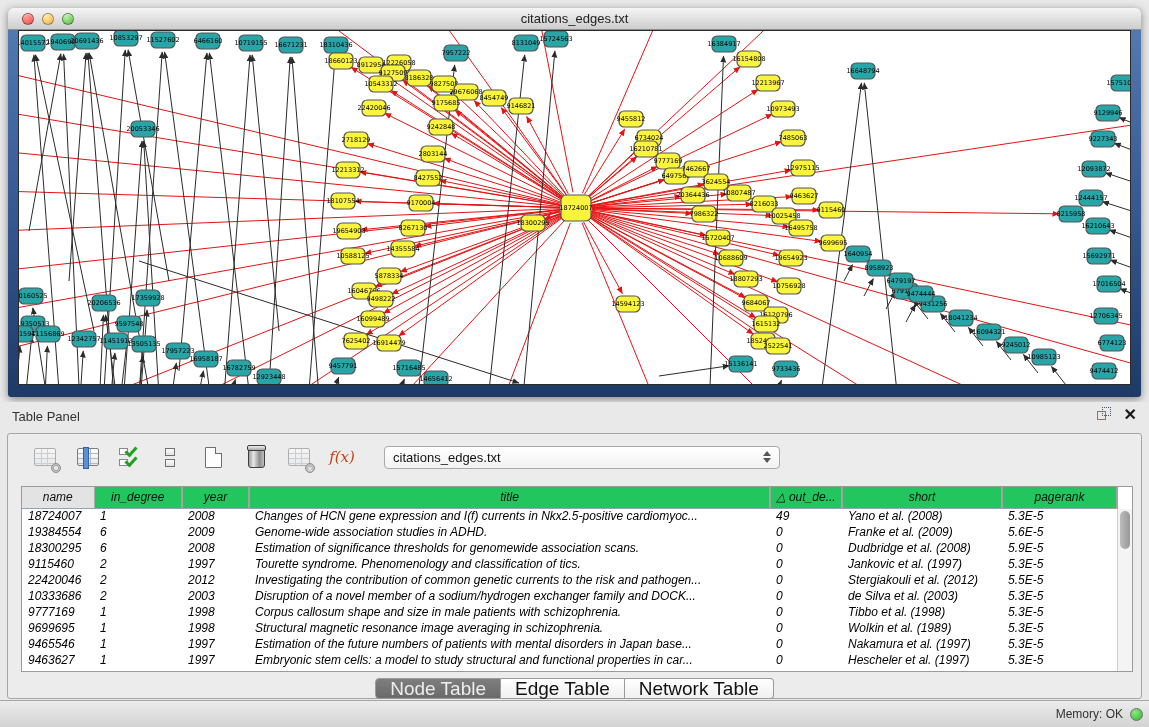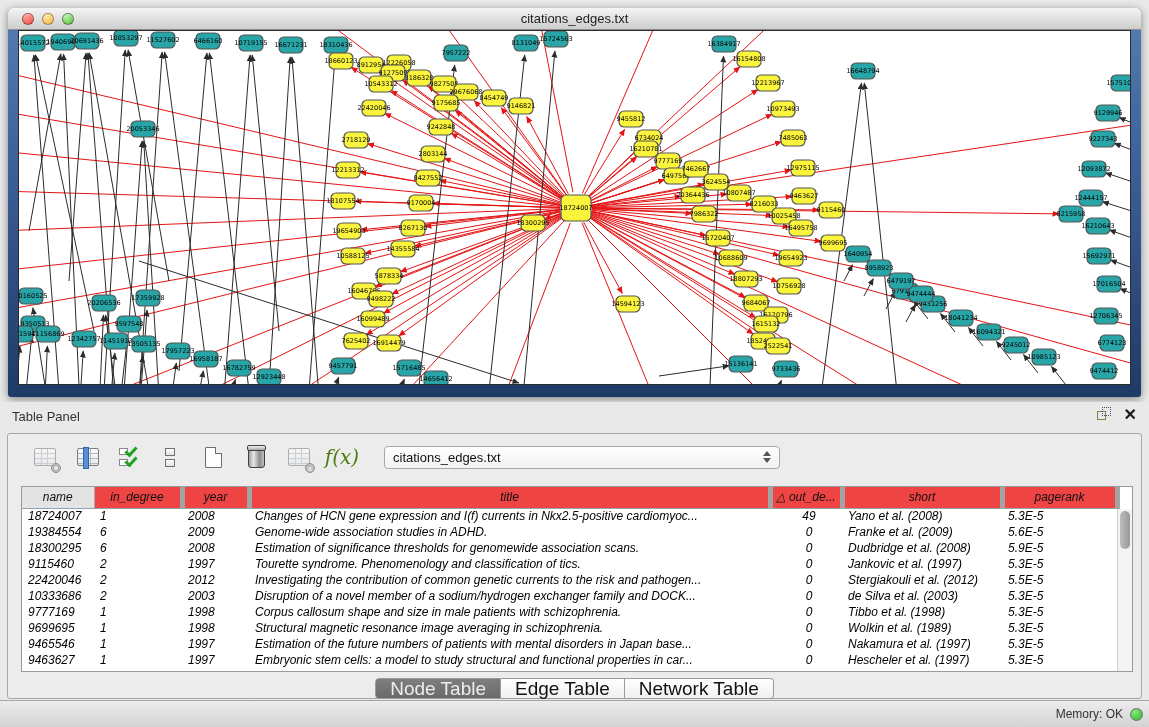--- a/index.html
+++ b/index.html
@@ -45,43 +45,43 @@
   .float-icon .sq1 { position:absolute; left:0; top:4px; width:9px; height:9px; border:1.5px solid #8A7B4F; background:#E9E9E9;}
   .float-icon .sq2 { position:absolute; left:5px; top:0; width:9px; height:9px; border:1.5px dotted #44506E; }
   .x-icon { font-size:16px; font-weight:bold; color:#1A1A1A; line-height:14px; cursor:default; }
 
   .tp-body {
     position:absolute; left:7px; right:7px; top:31px; height:266px;
     border:1px solid #A6A6A6; border-radius:3px; background:#ECECEC;
   }
   .toolbar { position:absolute; left:0; top:0; right:0; height:46px; display:flex; align-items:center; padding-left:24px; gap:17px; }
   .tb-icon { width:26px; height:26px; position:relative; display:flex; align-items:center; justify-content:center; }
-  .fx-label { font-family:"DejaVu Serif", serif; font-style:italic; font-size:20px; color:#4d7c0f; }
+  .fx-label { font-family:"DejaVu Serif", serif; font-style:italic; font-size:15px; color:#c2410c; }
   .combo {
     width:396px; height:23px; margin-left:12px; background:linear-gradient(#FFFFFF,#F2F2F2);
     border:1px solid #A9A9A9; border-radius:4px; display:flex; align-items:center;
     padding:0 8px; font-size:13px; color:#111; position:relative;
   }
   .combo .arrows { position:absolute; right:8px; top:4px; display:flex; flex-direction:column; gap:2px; }
   .combo .up    { width:0; height:0; border-left:4px solid transparent; border-right:4px solid transparent; border-bottom:5px solid #555; }
   .combo .down  { width:0; height:0; border-left:4px solid transparent; border-right:4px solid transparent; border-top:5px solid #555; }
 
   .grid-wrap { position:absolute; left:13px; top:52px; width:1112px; height:186px; background:#FFF; border:1px solid #9A9A9A;font-style:italic; }
   table.grid { border-collapse:collapse; table-layout:fixed; width:1095px; font-size:12px; }
   table.grid th {
-    height:21px; background:#ef4444; border-right:5px solid #a3a3a3; border-bottom:1px solid #8FA6B1;
+    height:21px; background:#22c55e; border-right:2px solid #a3a3a3; border-bottom:1px solid #8FA6B1;
     font-weight:normal; color:#111; text-align:center; overflow:hidden; white-space:nowrap;
   }
   table.grid th:first-child { background:#E3E3E3; border-right:1px solid #ACACAC; }
   table.grid td {
     height:16px; padding:0 0 0 6px; color:#000; overflow:hidden; white-space:nowrap;
     text-overflow:clip; font-size:12px;
   }
   th.c0,td.c0{width:72px;} th.c1,td.c1{width:88px;} th.c2,td.c2{width:67px;margin-left:32px;}
-  th.c3,td.c3{width:521px;} th.c4,td.c4{width:72px;text-align:center;} th.c5,td.c5{width:160px;}
+  th.c3,td.c3{width:521px;} th.c4,td.c4{width:72px;} th.c5,td.c5{width:160px;}
   th.c6,td.c6{width:115px;}
   td.c4 { padding-left:8px; }
   .vscroll { position:absolute; right:0; top:22px; bottom:0; width:15px; background:#F4F4F4; border-left:1px solid #D0D0D0; }
   .vthumb { position:absolute; left:2px; top:2px; width:10px; height:38px; border-radius:6px;
             background:linear-gradient(90deg,#BDBDBD,#989898); }
 
   .tab-bar { position:absolute; left:0; right:0; top:244px; display:flex; justify-content:center; }
   .tab {
     height:21px; line-height:20px; padding:0 14px; font-size:19px; color:#111;
     background:linear-gradient(#FFFFFF,#F0F0F0); border:1px solid #9B9B9B; border-left:none;

